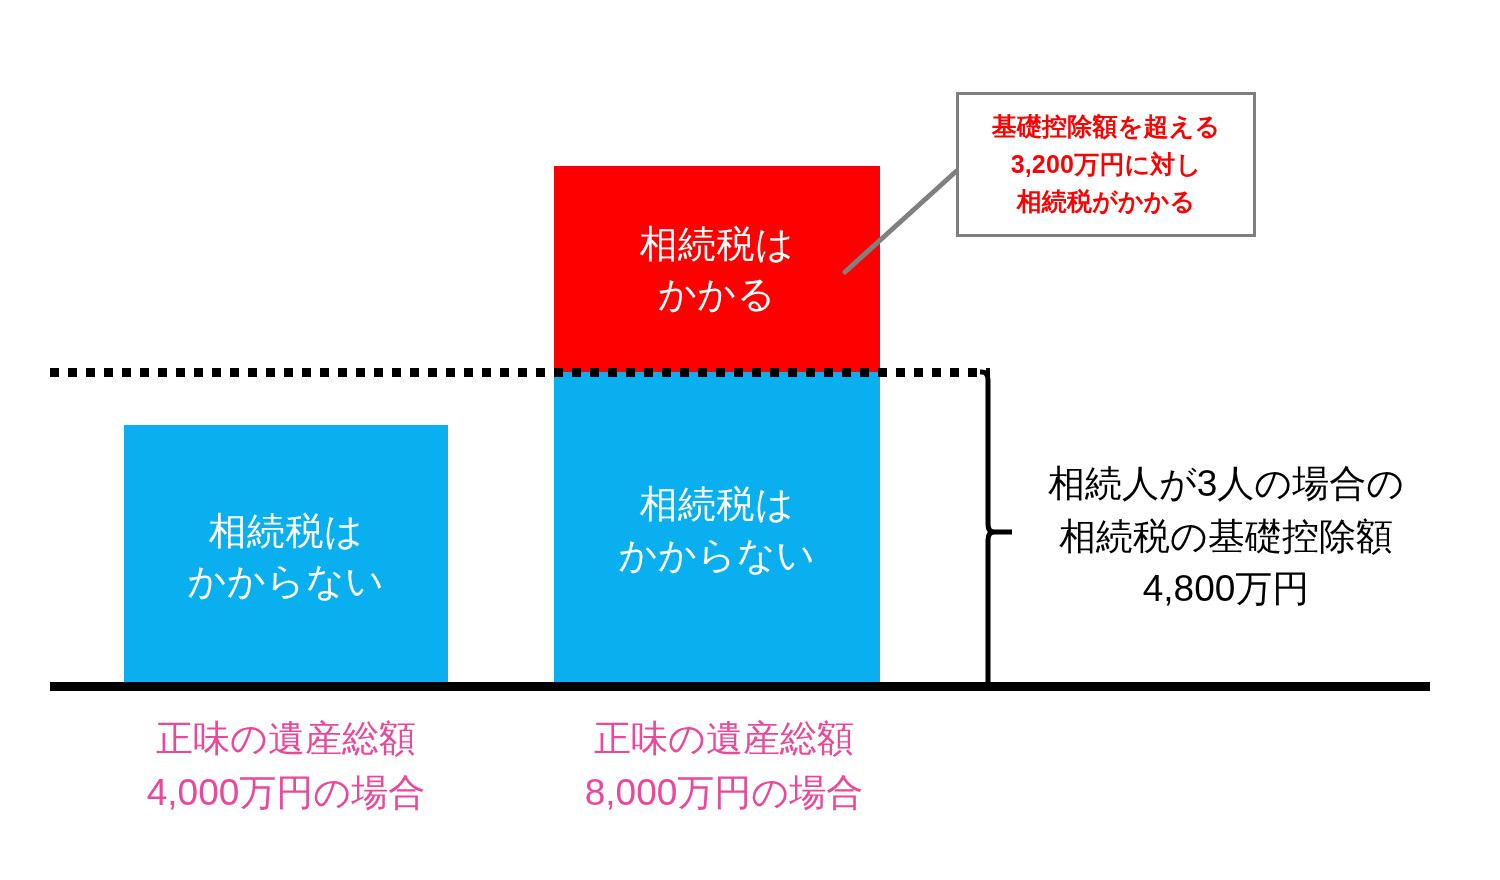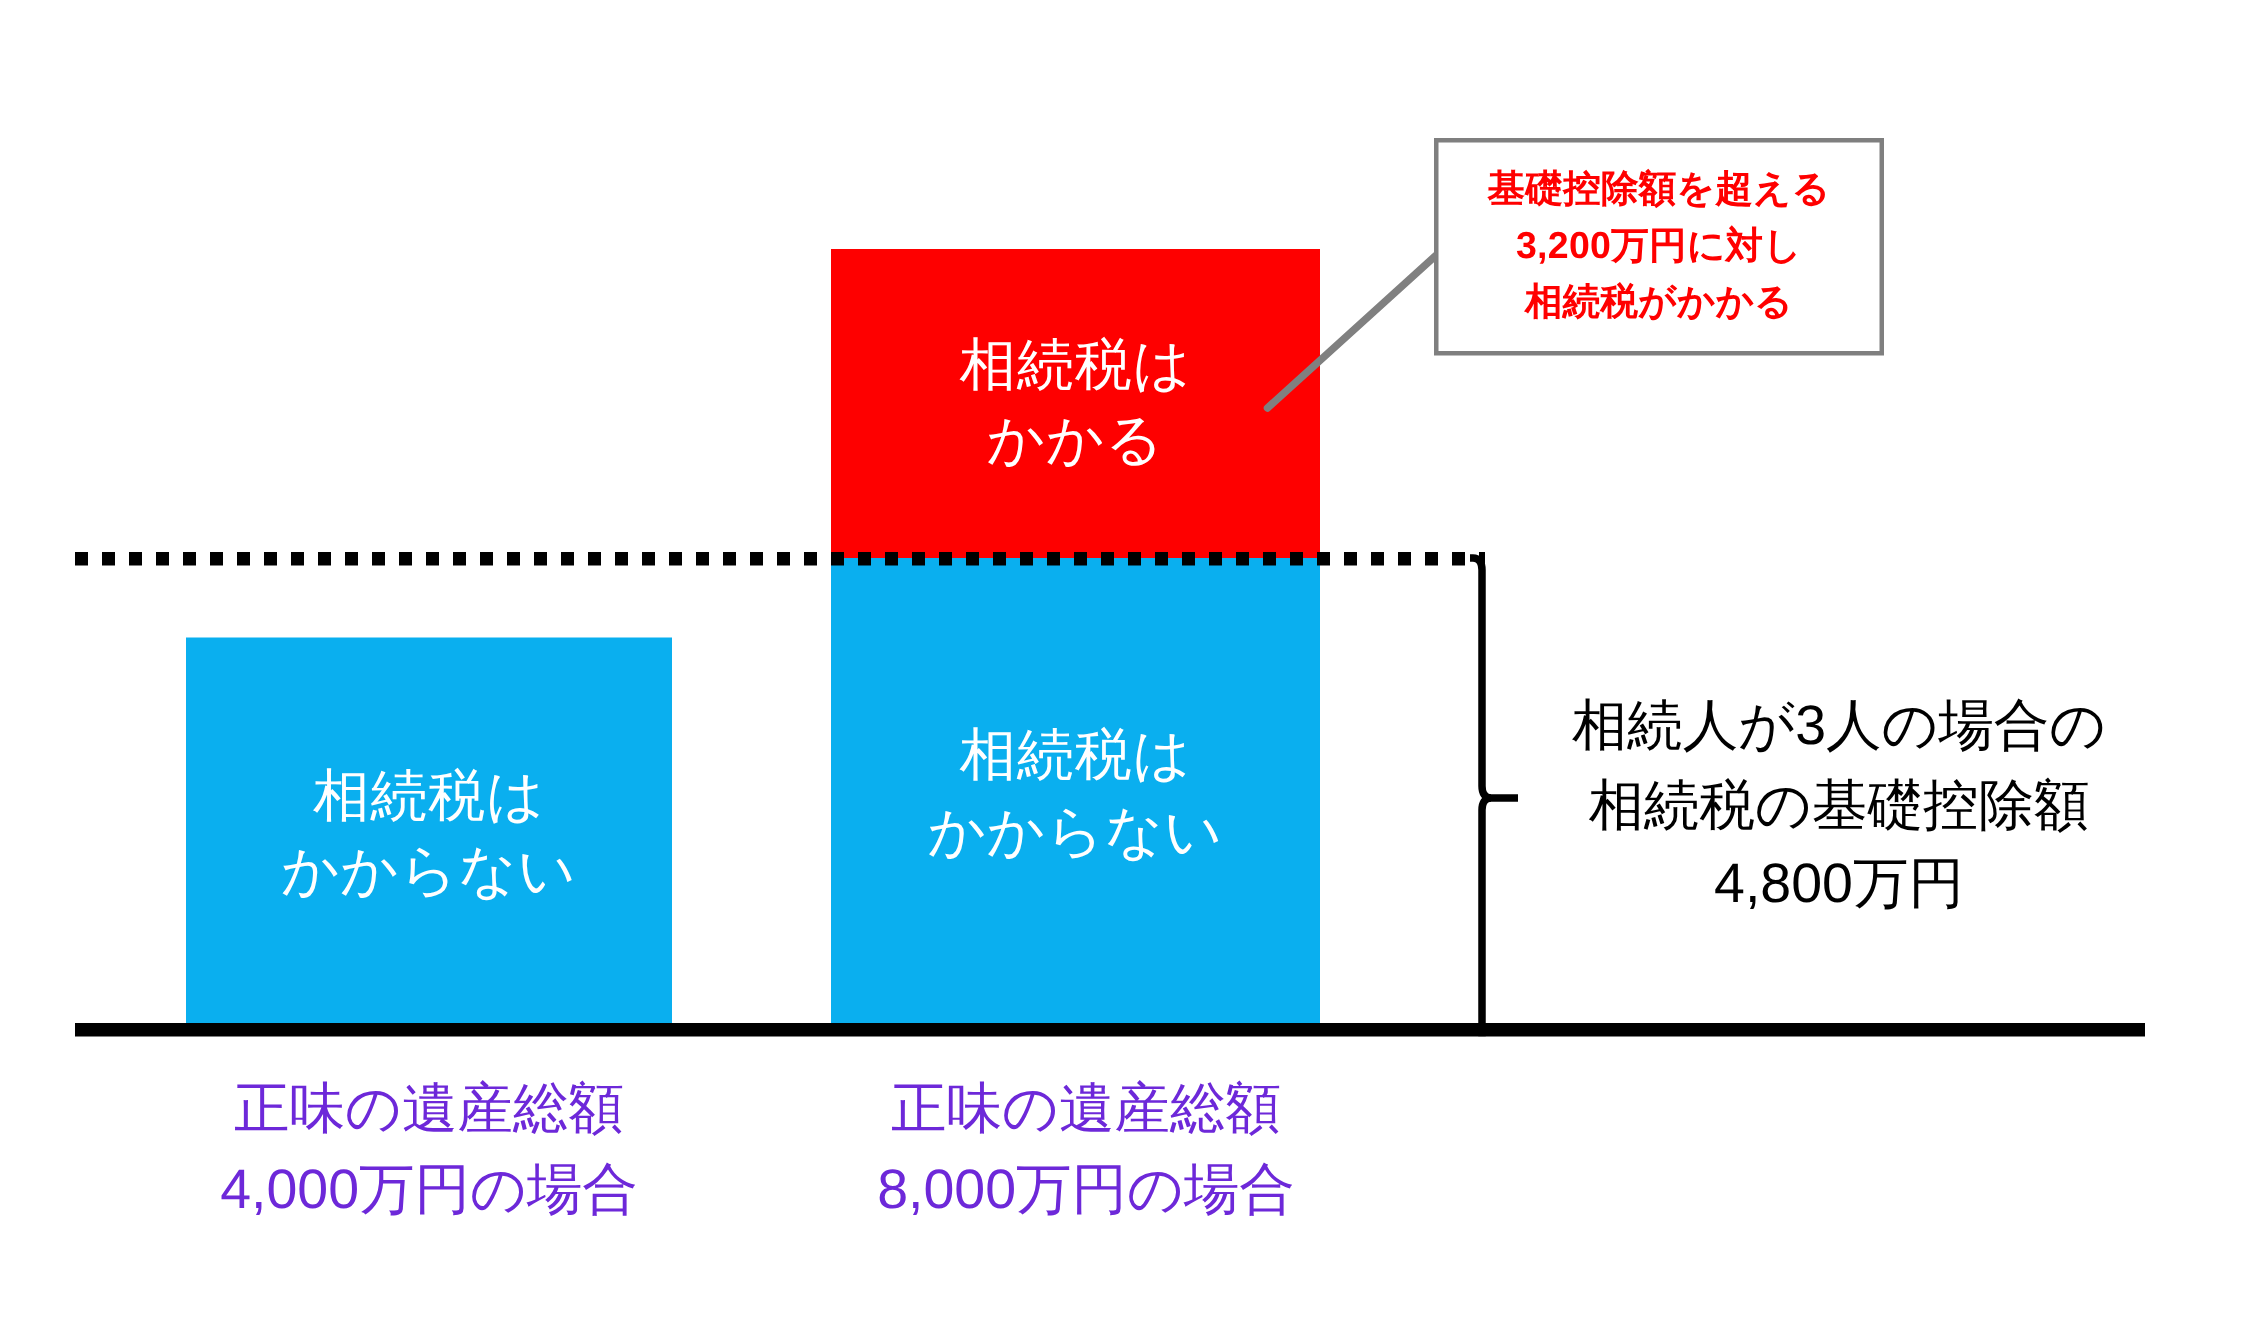--- a/index.html
+++ b/index.html
@@ -138,21 +138,21 @@
     height: 115px;
   }
   #callout-leader svg { display: block; }
 
   
   .x-label {
     position: absolute;
     text-align: center;
     font-size: 37px;
     line-height: 1.45;
-    color: #6d28d9;
+    color: #ec4899;
     white-space: pre-line;
   }
   #x-label-a {
     left: 86px;
     top: 712px;
     width: 400px;
   }
   #x-label-b {
     left: 524px;
     top: 712px;

